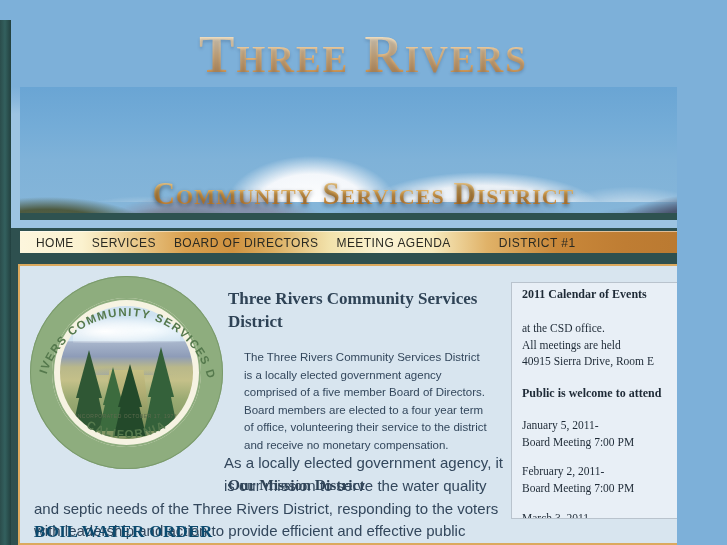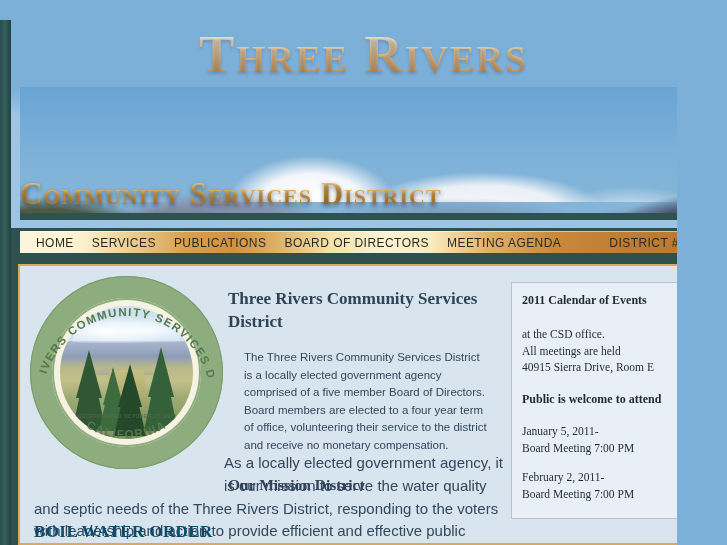--- a/index.html
+++ b/index.html
@@ -102,21 +102,21 @@
   .foreground-hill-r {
     position: absolute; right: -8%; bottom: 0; width: 40%; height: 78px;
     background:
       radial-gradient(ellipse 150px 56px at 84% 120%, #5a6580 0%, #4b5670 52%, rgba(75,86,112,0) 76%),
       radial-gradient(ellipse 110px 44px at 52% 130%, #626d88 0%, rgba(98,109,136,0) 76%);
   }
   .hero-sub {
     position: absolute;
     left: 0; bottom: 8px;
     width: 100%;
-    text-align: left;
+    text-align: center;
     font-family: "Liberation Serif", serif;
     font-size: 31px;
     font-weight: bold;
     letter-spacing: 1px;
     font-variant: small-caps;
     color: #e8a94b;
     background: linear-gradient(to bottom, #f7dfae 0%, #eeb963 40%, #d9913a 75%, #c57f2e 100%);
     -webkit-background-clip: text;
     background-clip: text;
     -webkit-text-fill-color: transparent;
@@ -345,21 +345,21 @@
     width: 183px; height: 237px;
     background: #e8eff6;
     border: 1px solid #b9c3cd;
     overflow: hidden;
     z-index: 5;
   }
   .cal-inner {
     position: absolute;
     left: 0; top: 0;
     width: 166px; height: 100%;
-    padding: 10px 8px 0 10px;
+    padding: 4px 8px 0 10px;
     font-family: "Liberation Serif", serif;
     color: #1e2a36;
     overflow: hidden;
   }
   .cal-title {
     font-size: 12px;
     font-weight: bold;
     margin: 0 0 18px 0;
   }
   .cal-line { font-size: 11.5px; line-height: 1.45; }
@@ -438,21 +438,20 @@
       <div class="foreground-hill-r"></div>
       <div class="hero-sub">Community Services District</div>
     </div>
     <div class="hero-band"></div>
   </div>
 
   <div class="nav-wrap">
     <nav class="nav" id="nav">
         <span class="nav-item first">HOME</span>
         <span class="nav-item">SERVICES</span>
-        <span class="nav-item">PUBLICATIONS</span>
         <span class="nav-item">BOARD OF DIRECTORS</span>
         <span class="nav-item">MEETING AGENDA</span>
         <span class="nav-spacer" style="width: 30px;"></span>
         <span class="nav-item">DISTRICT #1</span>
       </nav>
   </div>
 
   <div class="content-outer">
     <div class="content-gold">
       <div class="content-inner">

